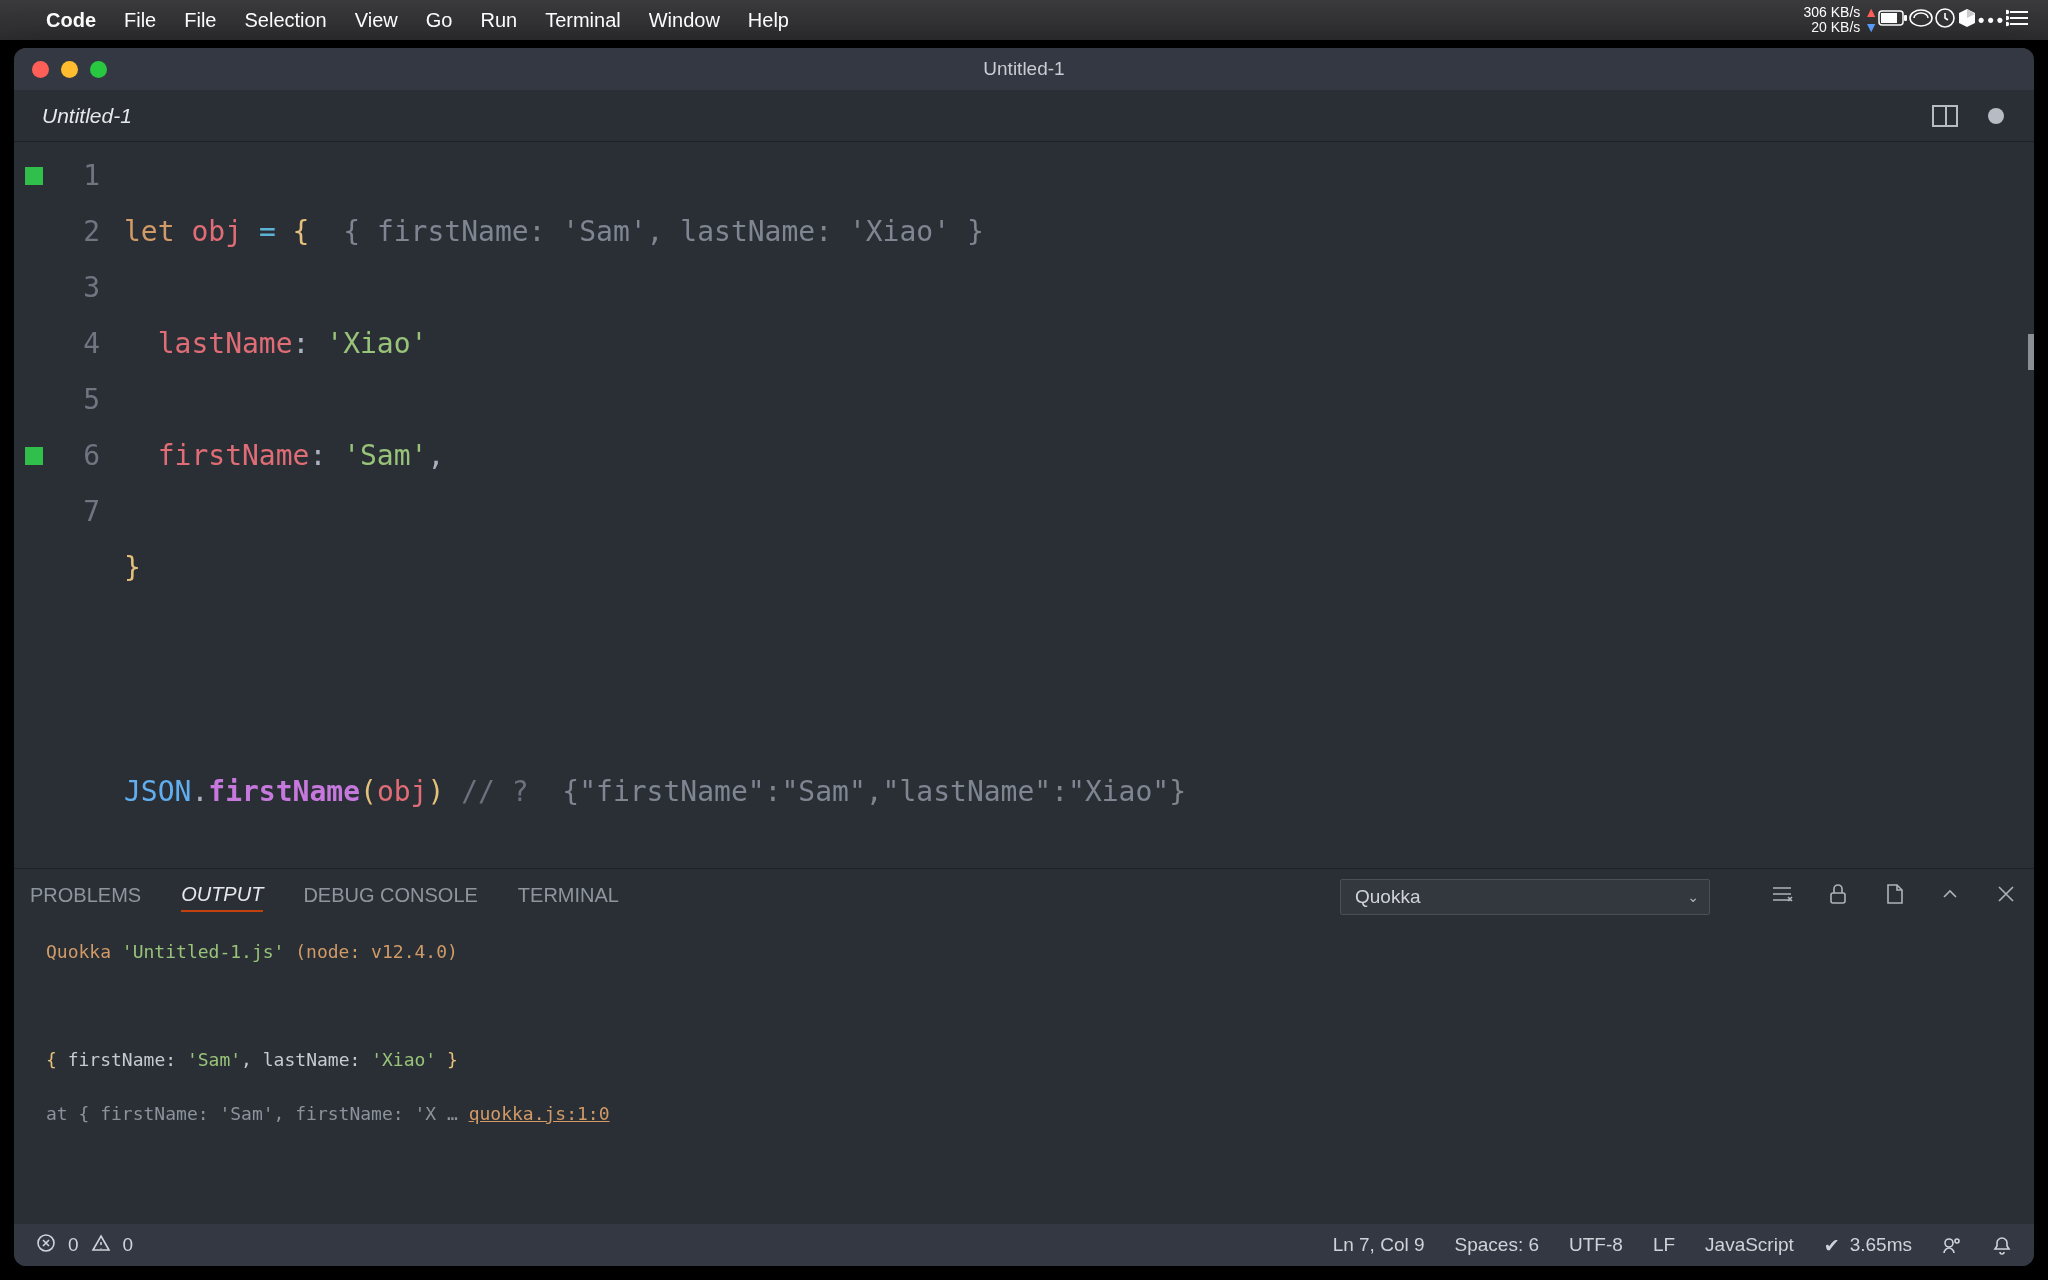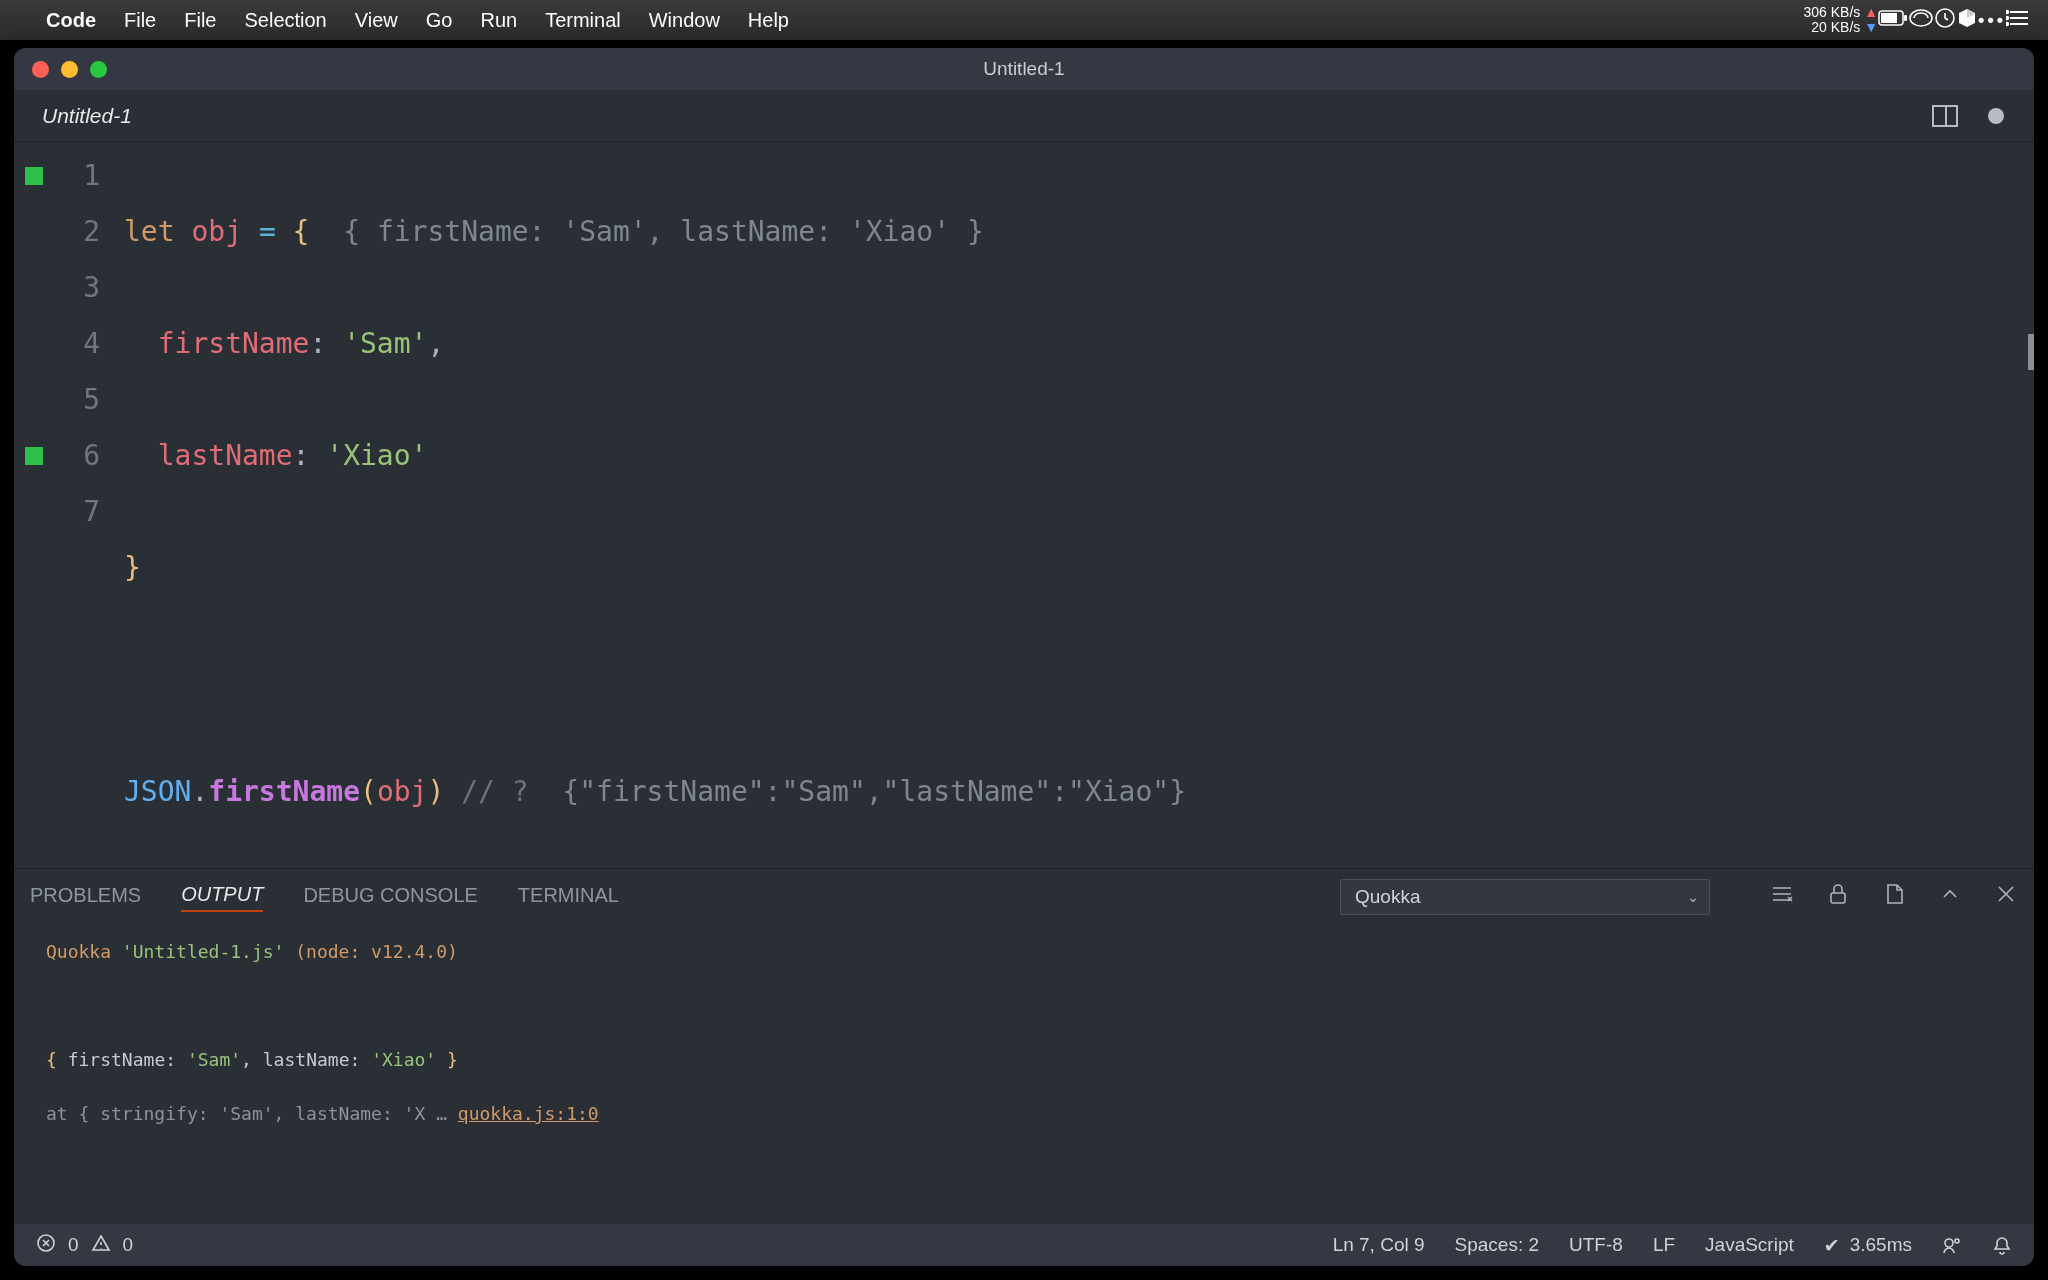--- a/index.html
+++ b/index.html
@@ -158,22 +158,22 @@
         <div>1</div>
         <div>2</div>
         <div>3</div>
         <div>4</div>
         <div>5</div>
         <div>6</div>
         <div>7</div>
       </div>
       <div class="code-lines">
 <div class="line"><span class="tok-kw">let</span> <span class="tok-var">obj</span> <span class="tok-op">=</span> <span class="tok-brace">{</span>  <span class="tok-hintv">{ firstName: 'Sam', lastName: 'Xiao' }</span></div>
+<div class="line">  <span class="tok-prop">lastName</span><span class="tok-punc">:</span> <span class="tok-str">'Xiao'</span></div>
 <div class="line">  <span class="tok-prop">firstName</span><span class="tok-punc">:</span> <span class="tok-str">'Sam'</span><span class="tok-punc">,</span></div>
-<div class="line">  <span class="tok-prop">lastName</span><span class="tok-punc">:</span> <span class="tok-str">'Xiao'</span></div>
 <div class="line"><span class="tok-brace">}</span></div>
 <div class="line"></div>
 <div class="line"><span class="tok-cls">JSON</span><span class="tok-punc">.</span><span class="tok-fn">firstName</span><span class="tok-brace">(</span><span class="tok-var">obj</span><span class="tok-brace">)</span> <span class="tok-cmt">// ?</span>  <span class="tok-hintv">{"firstName":"Sam","lastName":"Xiao"}</span></div>
 
       </div>
     </div>
     <div class="minimap-edge"></div>
   </div>
 
   <div class="panel">
@@ -205,40 +205,40 @@
             </svg></span>
         <span><svg viewBox="0 0 24 24">
               <path d="M5 5l14 14M19 5L5 19"></path>
             </svg></span>
       </div>
     </div>
     <div class="panel-body">
       <div class="pb-qhead"><span class="q1">Quokka </span><span class="q2">'Untitled-1.js'</span><span class="q3"> (node: v12.4.0)</span></div>
       <div>&nbsp;</div>
       <div class="pb-obj"><span class="b">{ </span><span class="p">firstName: </span><span class="s">'Sam'</span><span class="p">, </span><span class="p">lastName: </span><span class="s">'Xiao'</span><span class="b"> }</span></div>
-      <div class="pb-line2"><span>  at { stringify: 'Sam', lastName: 'X …  </span><span class="link">quokka.js:1:0</span></div>
+      <div class="pb-line2"><span>  at { firstName: 'Sam', firstName: 'X …  </span><span class="link">quokka.js:1:0</span></div>
     </div>
   </div>
 
   <div class="statusbar">
     <div class="left">
       <span><svg viewBox="0 0 20 20">
             <circle cx="10" cy="10" r="8"></circle>
             <path d="M7 7l6 6M13 7l-6 6"></path>
           </svg></span>
       <span>0</span>
       <span><svg viewBox="0 0 20 20">
             <path d="M10 3l8 14H2z"></path>
             <path d="M10 9v3M10 15v.5"></path>
           </svg></span>
       <span>0</span>
     </div>
     <div class="spacer"></div>
     <div class="seg">Ln 7, Col 9</div>
-    <div class="seg">Spaces: 2</div>
+    <div class="seg">Spaces: 6</div>
     <div class="seg">UTF-8</div>
     <div class="seg">LF</div>
     <div class="seg">JavaScript</div>
     <div class="seg">
         <span>✔ </span>
         <span>3.65ms</span>
       </div>
     <div class="seg">
         <svg viewBox="0 0 20 20">
           <circle cx="7" cy="8" r="4"></circle>

